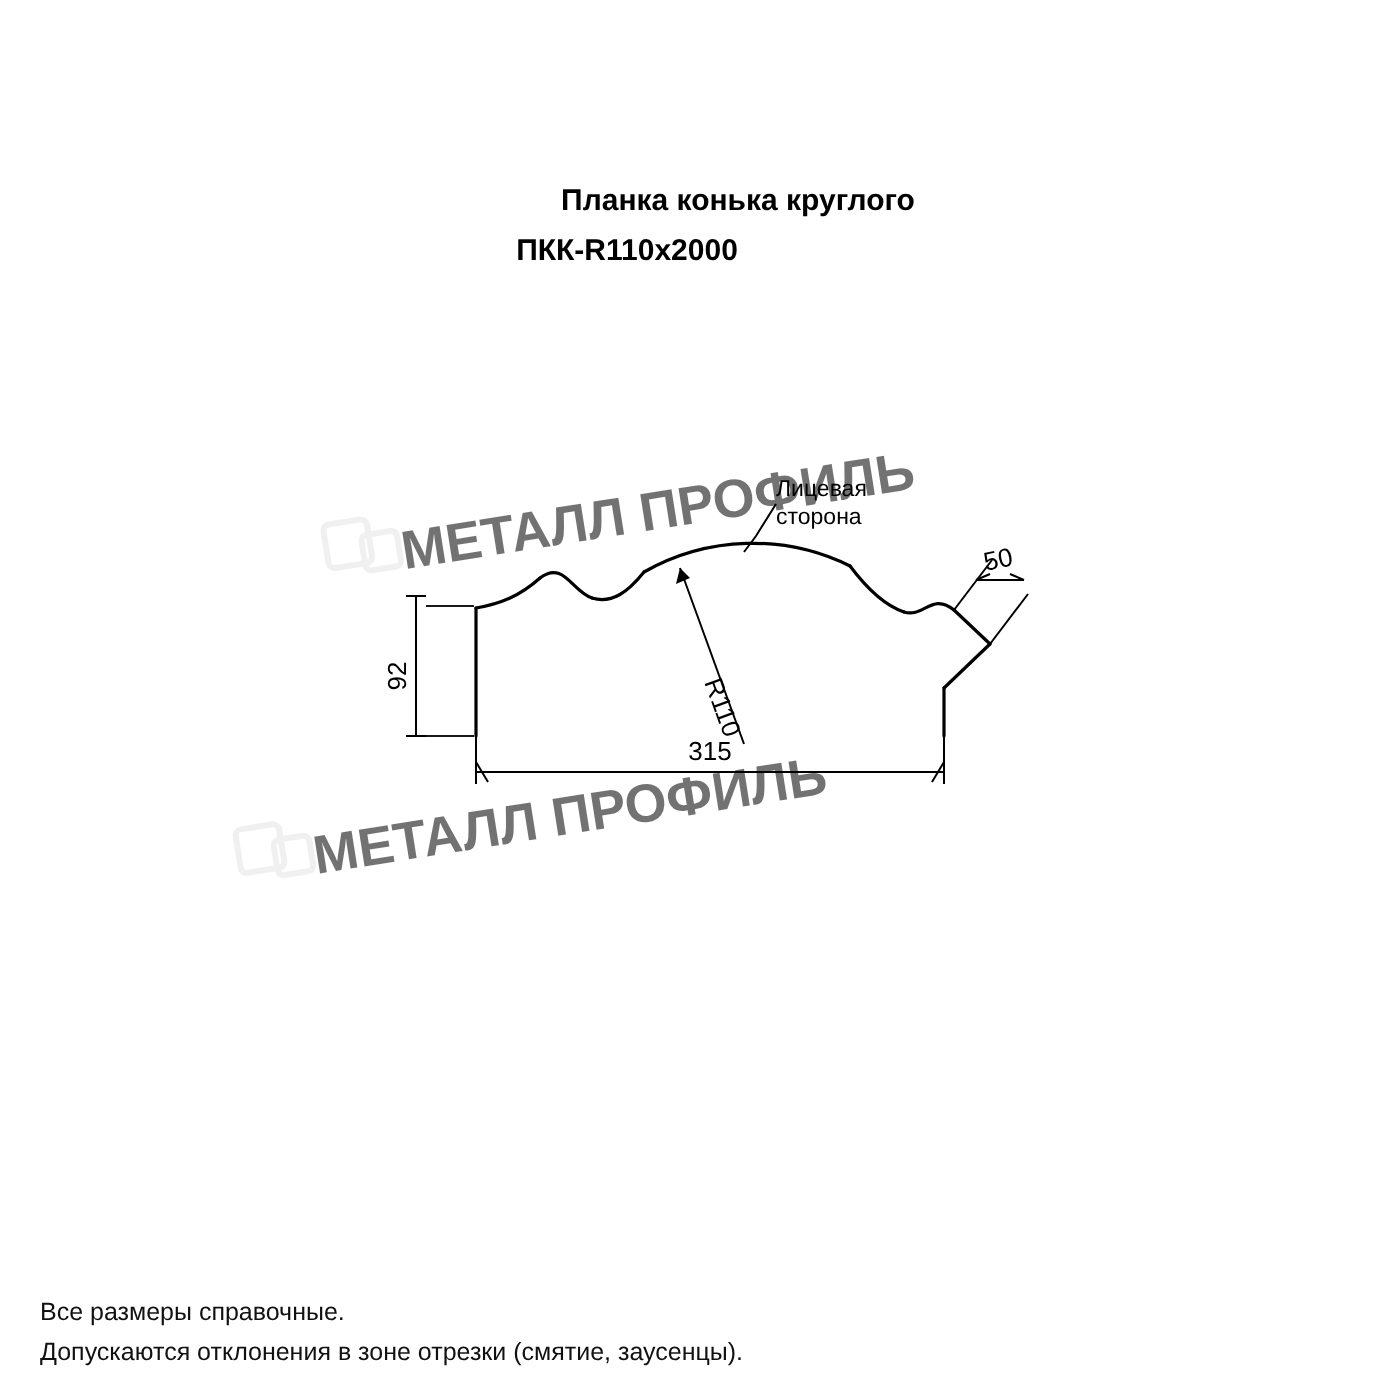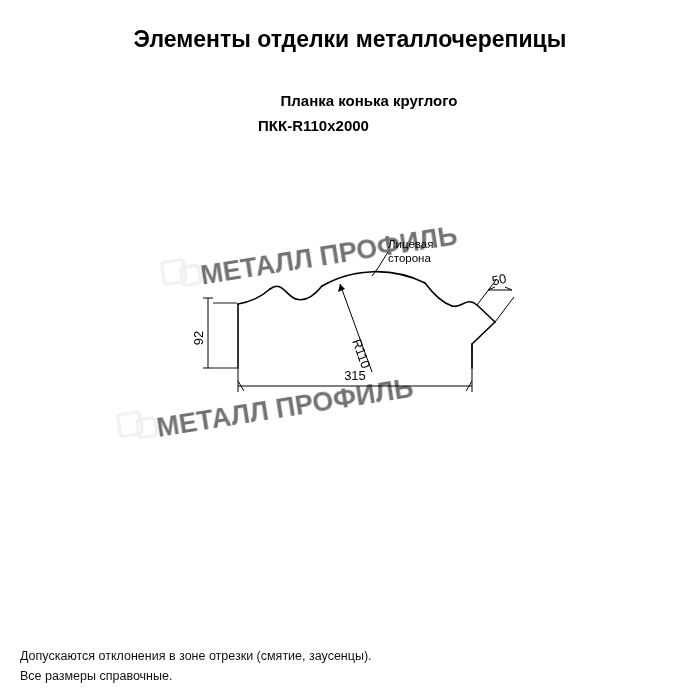--- a/index.html
+++ b/index.html
@@ -81,21 +81,20 @@
     white-space: nowrap;
   }
   svg { display: block; }
   text { font-family: "Liberation Sans", sans-serif; fill: #000; }
 </style>
 </head>
 <body>
 
 <div class="page">
 
-  <div class="title">Элементы отделки металлочерепицы</div>
   <div class="subtitle">Планка конька круглого</div>
   <div class="subtitle2">ПКК-R110x2000</div>
 
   <div class="watermarks">
     <svg width="600" height="290" viewBox="0 0 600 290">
       <g opacity="0.55" fill="#e4e4e4" font-size="27" font-weight="bold" font-family="Liberation Sans, sans-serif">
         <g transform="rotate(-9 300 120)">
           <text x="145" y="90">МЕТАЛЛ ПРОФИЛЬ</text>
         </g>
         <g transform="rotate(-9 300 230)">
@@ -179,17 +178,17 @@
         <line x1="388" y1="134" x2="412" y2="134"></line>
         <line x1="388" y1="134" x2="395" y2="131"></line>
         <line x1="412" y1="134" x2="405" y2="131"></line>
       </g>
       <text x="400" y="128" font-size="13" text-anchor="middle" transform="rotate(-12 400 128)">50</text>
 
     </svg>
   </div>
 
   <div class="footer">
+    <div>Все размеры справочные.</div>
     <div>Допускаются отклонения в зоне отрезки (смятие, заусенцы).</div>
-    <div>Все размеры справочные.</div>
   </div>
 
 </div>
 
 </body></html>

